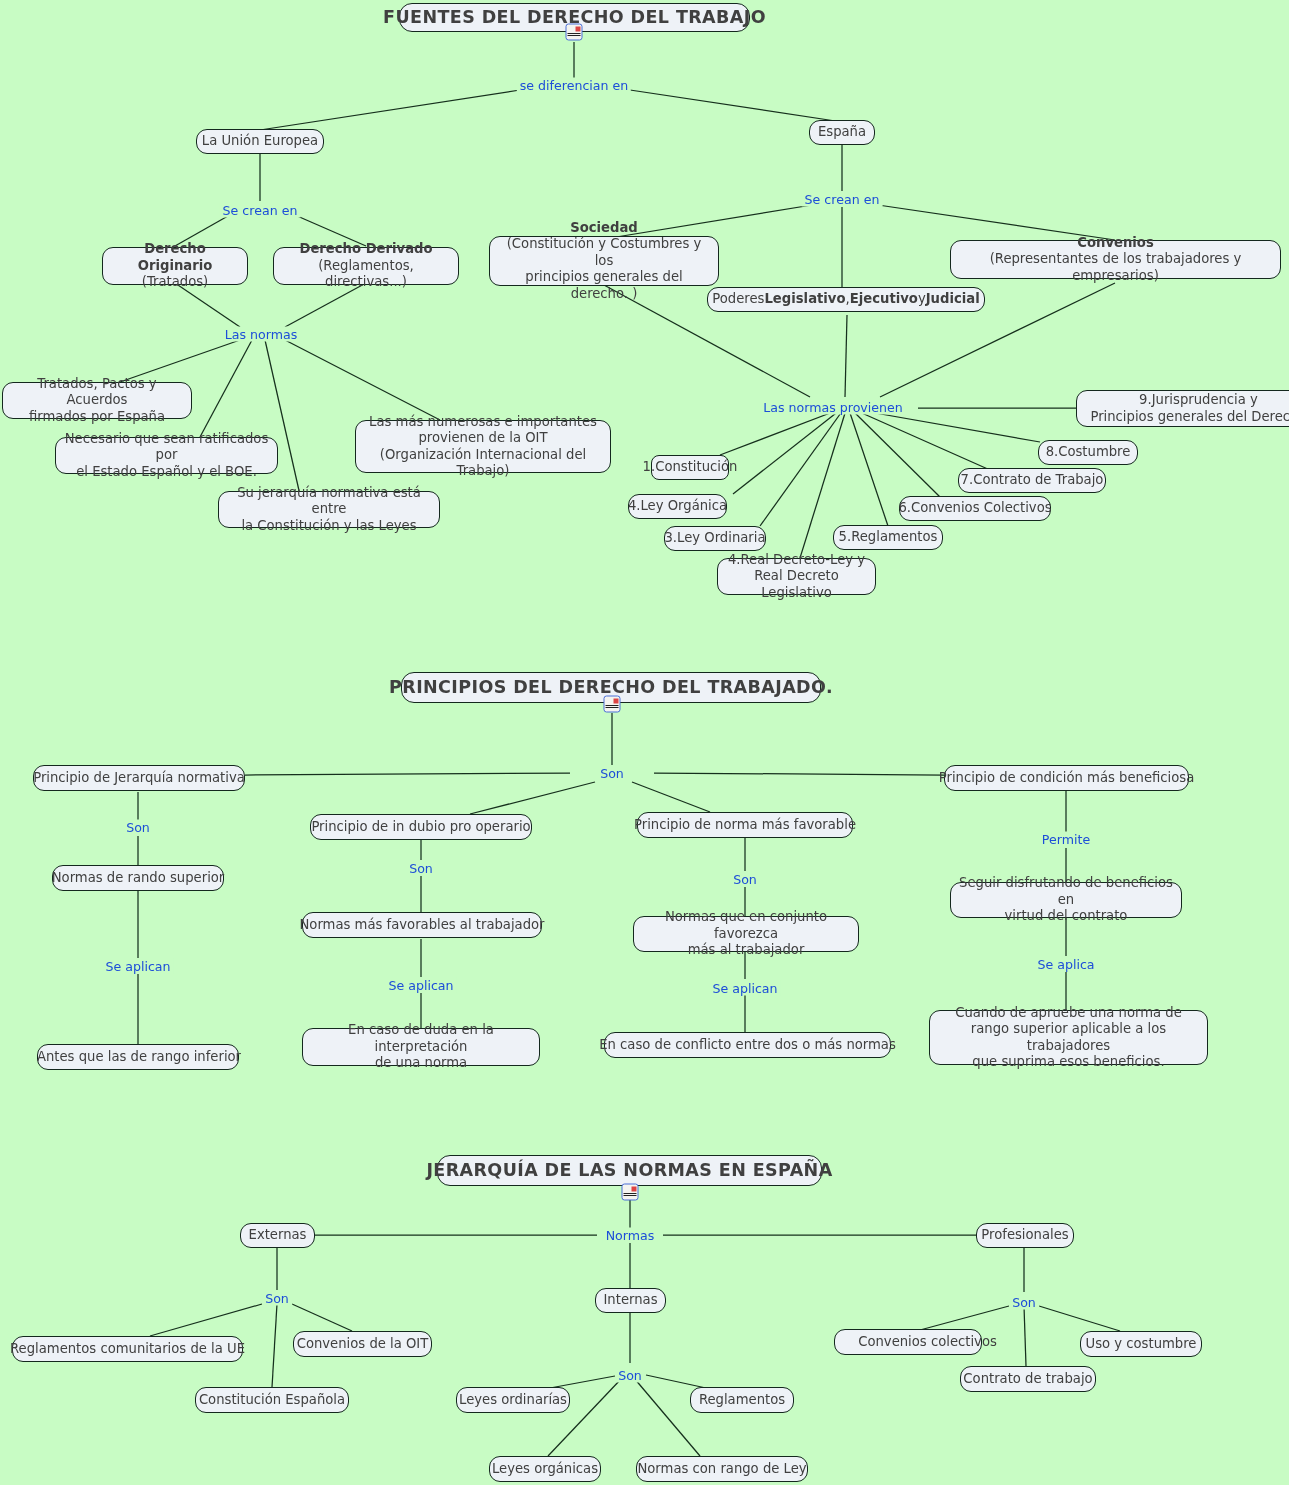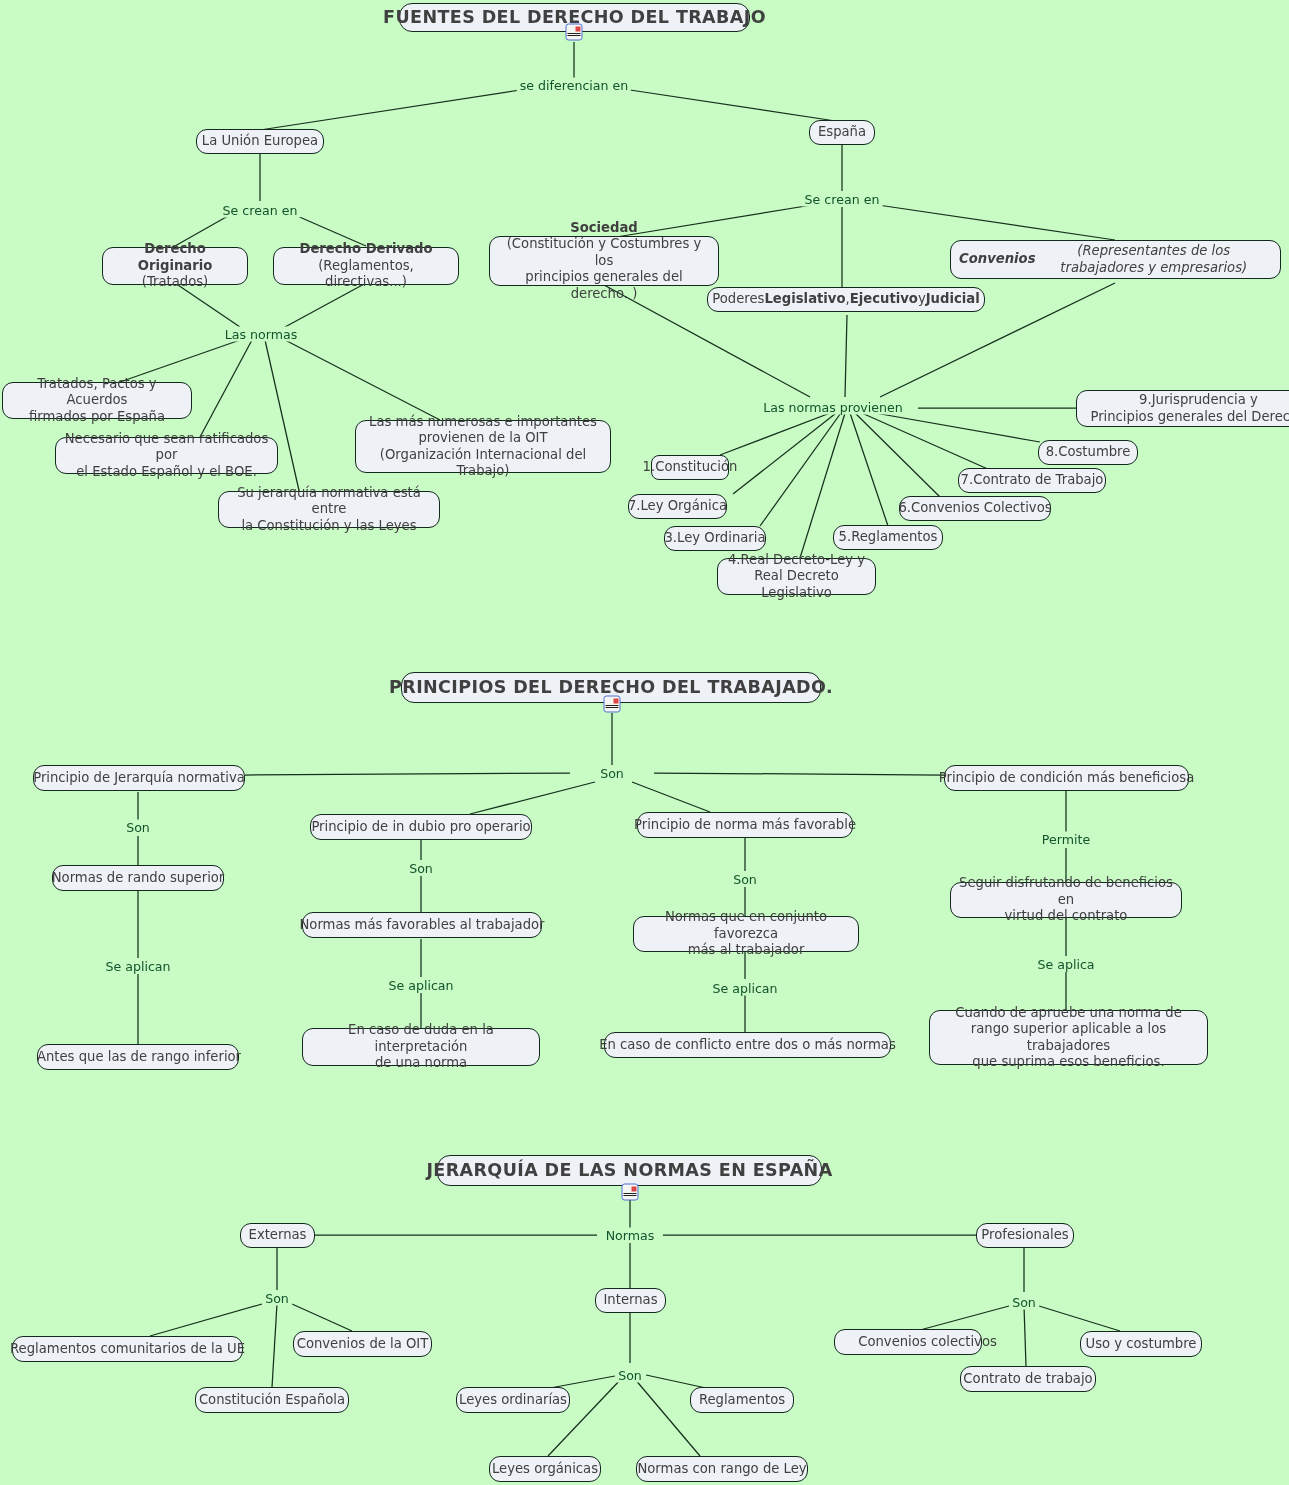--- a/index.html
+++ b/index.html
@@ -30,21 +30,21 @@
     font-size:17.5px;
     font-weight:bold;
     letter-spacing:0.4px;
     border-width:1.6px;
     border-radius:13px;
     padding:4px 16px;
   }
   .linklabel{
     position:absolute;
     font-size:12.6px;
-    color:#14532d;
+    color:#1d4ed8;
     background:#c8fcc4;
     padding:0 3px;
     z-index:4;
     white-space:nowrap;
     transform:translate(-50%,-50%);
   }
   .docicon{
     position:absolute;
     width:17px;height:17px;
     border:1.6px solid #4a6fd6;
@@ -169,21 +169,21 @@
   <span class="bold">Derecho Derivado</span>
   <span>(Reglamentos, directivas...)</span>
 </div>
 
 <div class="node multi" style="left:489px;top:236px;width:230px;height:50px;flex-direction:column;">
   <span class="bold">Sociedad</span>
   <span>(Constitución y Costumbres y los</span>
   <span>principios generales del derecho. )</span>
 </div>
 
-<div class="node multi" style="left:950px;top:240px;width:331px;height:39px;font-style:italic;">
+<div class="node multi" style="left:950px;top:240px;width:331px;height:39px;flex-direction:column;">
   <span class="bold">Convenios</span>
   <span>(Representantes de los trabajadores y empresarios)</span>
 </div>
 
 <div class="node" style="left:707px;top:287px;width:278px;height:25px;">
   <span>Poderes </span>
       <span class="bold">Legislativo</span>
       <span>, </span>
       <span class="bold">Ejecutivo</span>
       <span> y </span>
@@ -192,21 +192,21 @@
 
 <div class="linklabel" style="left:261px;top:334px;">Las normas</div>
 <div class="linklabel" style="left:833px;top:407px;text-align:right;">Las normas provienen</div>
 
 <div class="node multi" style="left:2px;top:382px;width:190px;height:37px;">Tratados, Pactos y Acuerdos<br>firmados por España</div>
 <div class="node multi" style="left:55px;top:437px;width:223px;height:37px;">Necesario que sean ratificados por<br>el Estado Español y el BOE.</div>
 <div class="node multi" style="left:218px;top:491px;width:222px;height:37px;">Su jerarquía normativa está entre<br>la Constitución y las Leyes</div>
 <div class="node multi" style="left:355px;top:420px;width:256px;height:53px;">Las más numerosas e importantes<br>provienen de la OIT<br>(Organización Internacional del Trabajo)</div>
 
 <div class="node" style="left:651px;top:455px;width:78px;height:25px;border-radius:8px;">1.Constitución</div>
-<div class="node" style="left:628px;top:494px;width:99px;height:25px;">7.Ley Orgánica</div>
+<div class="node" style="left:628px;top:494px;width:99px;height:25px;">4.Ley Orgánica</div>
 <div class="node" style="left:664px;top:526px;width:102px;height:25px;">3.Ley Ordinaria</div>
 <div class="node multi" style="left:717px;top:558px;width:159px;height:37px;">4.Real Decreto-Ley y<br>Real Decreto Legislativo</div>
 <div class="node" style="left:833px;top:525px;width:110px;height:25px;">5.Reglamentos</div>
 <div class="node" style="left:899px;top:496px;width:152px;height:25px;">6.Convenios Colectivos</div>
 <div class="node" style="left:958px;top:468px;width:148px;height:25px;">7.Contrato de Trabajo</div>
 <div class="node" style="left:1038px;top:440px;width:100px;height:25px;">8.Costumbre</div>
 <div class="node multi" style="left:1076px;top:390px;width:245px;height:37px;">9.Jurisprudencia y<br>Principios generales del Derecho</div>
 
 <div class="node title" style="left:401px;top:672px;width:420px;height:31px;">PRINCIPIOS DEL DERECHO DEL TRABAJADO.</div>
 <div class="docicon" style="left:612px;top:704px;">

